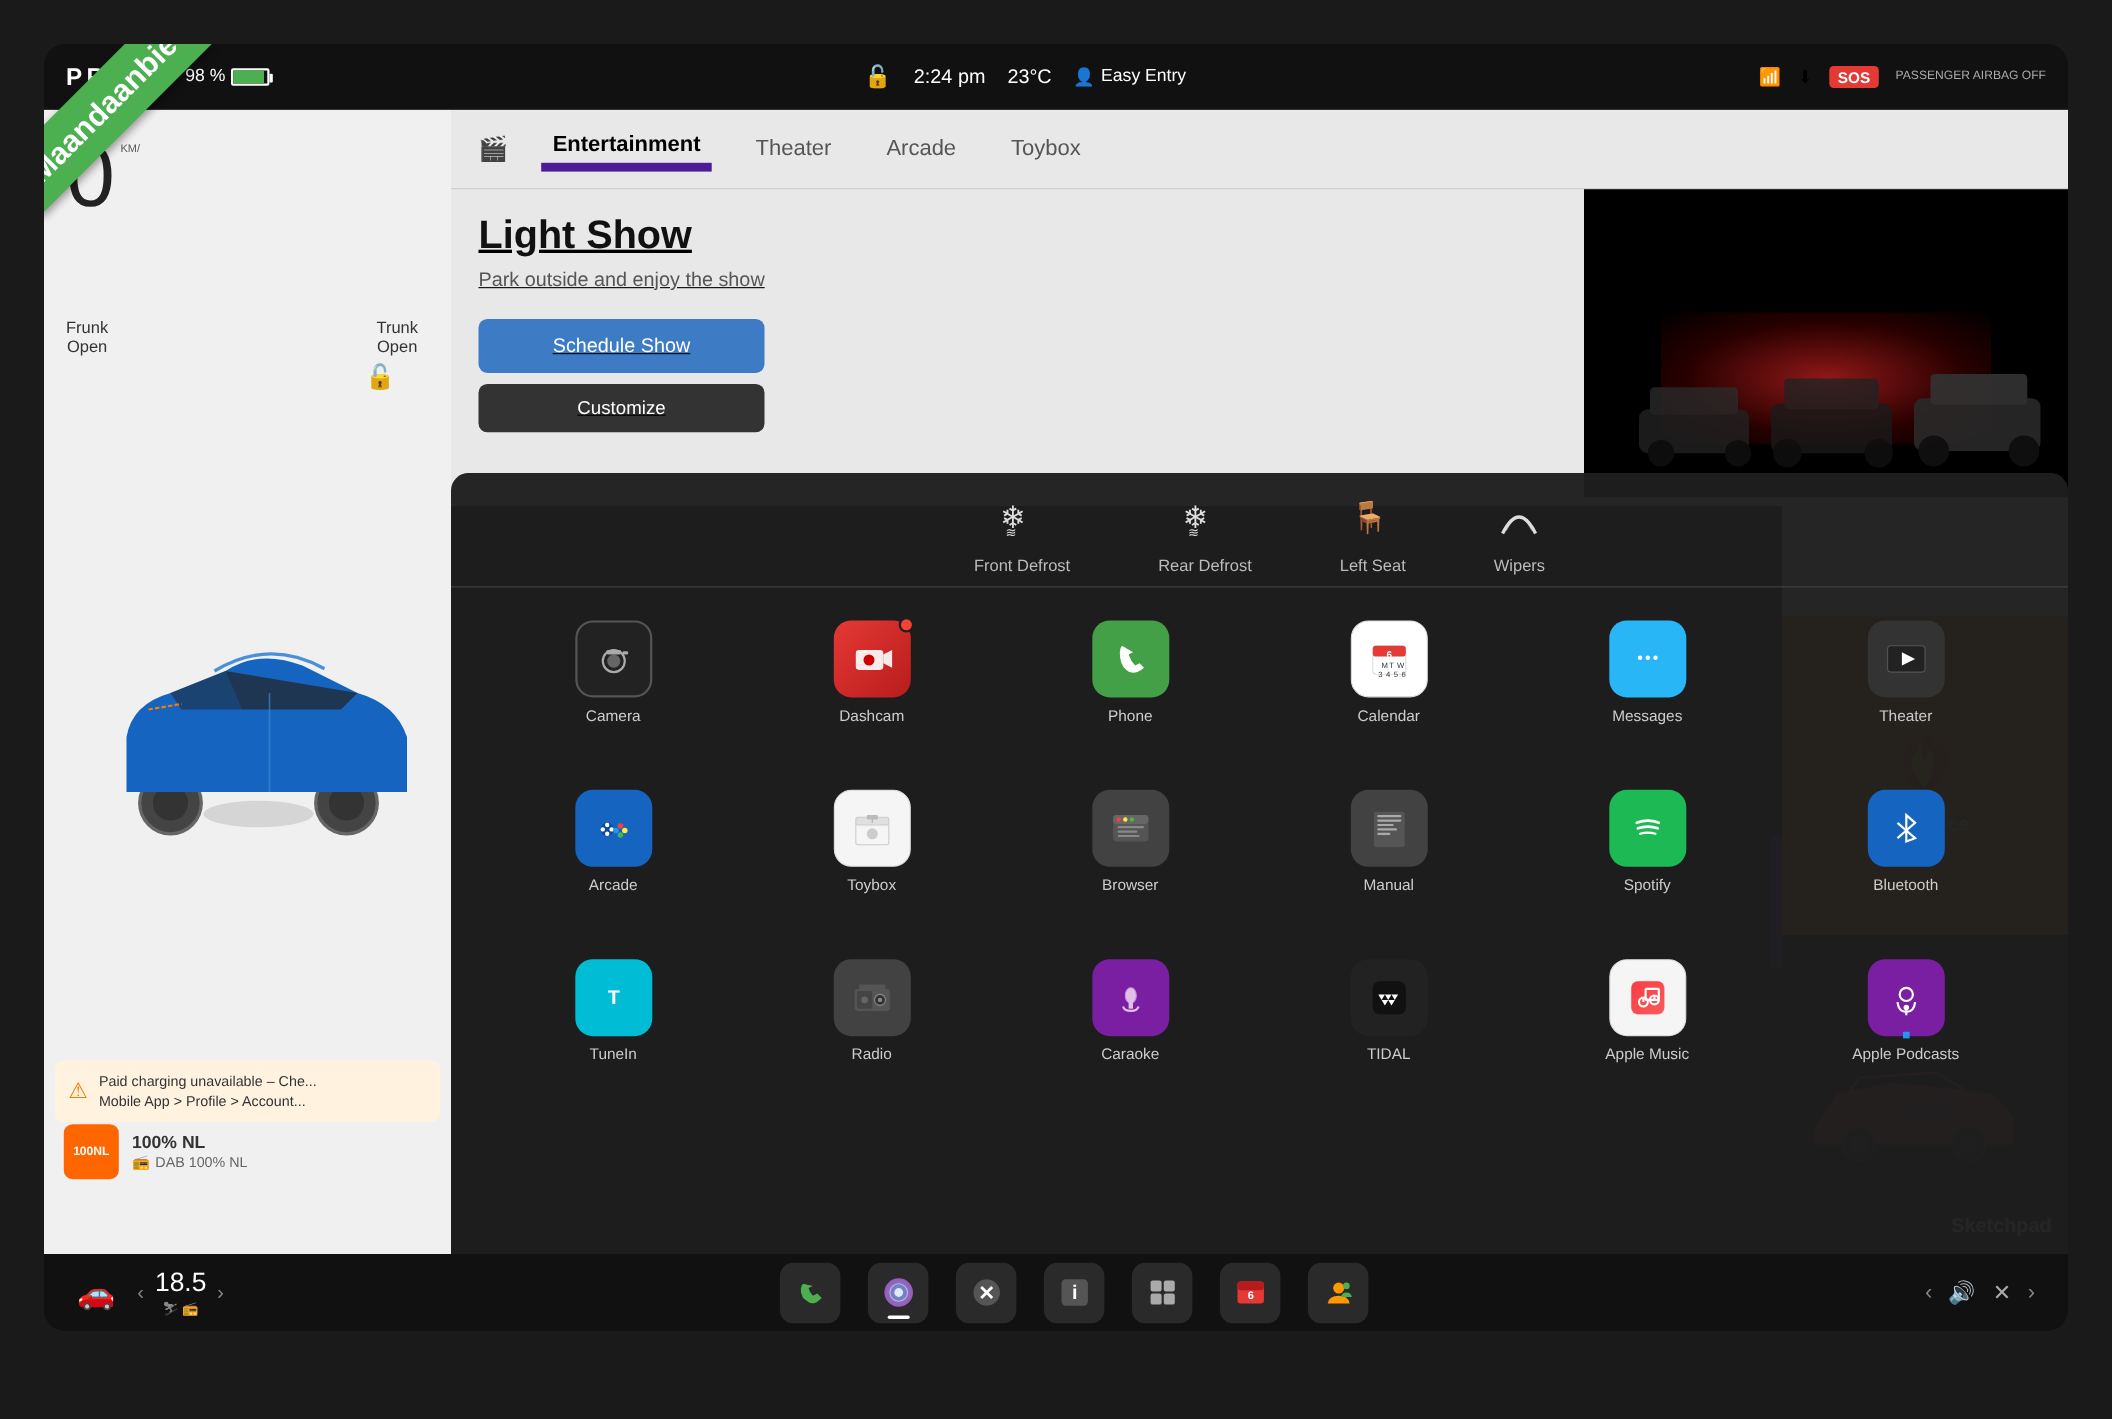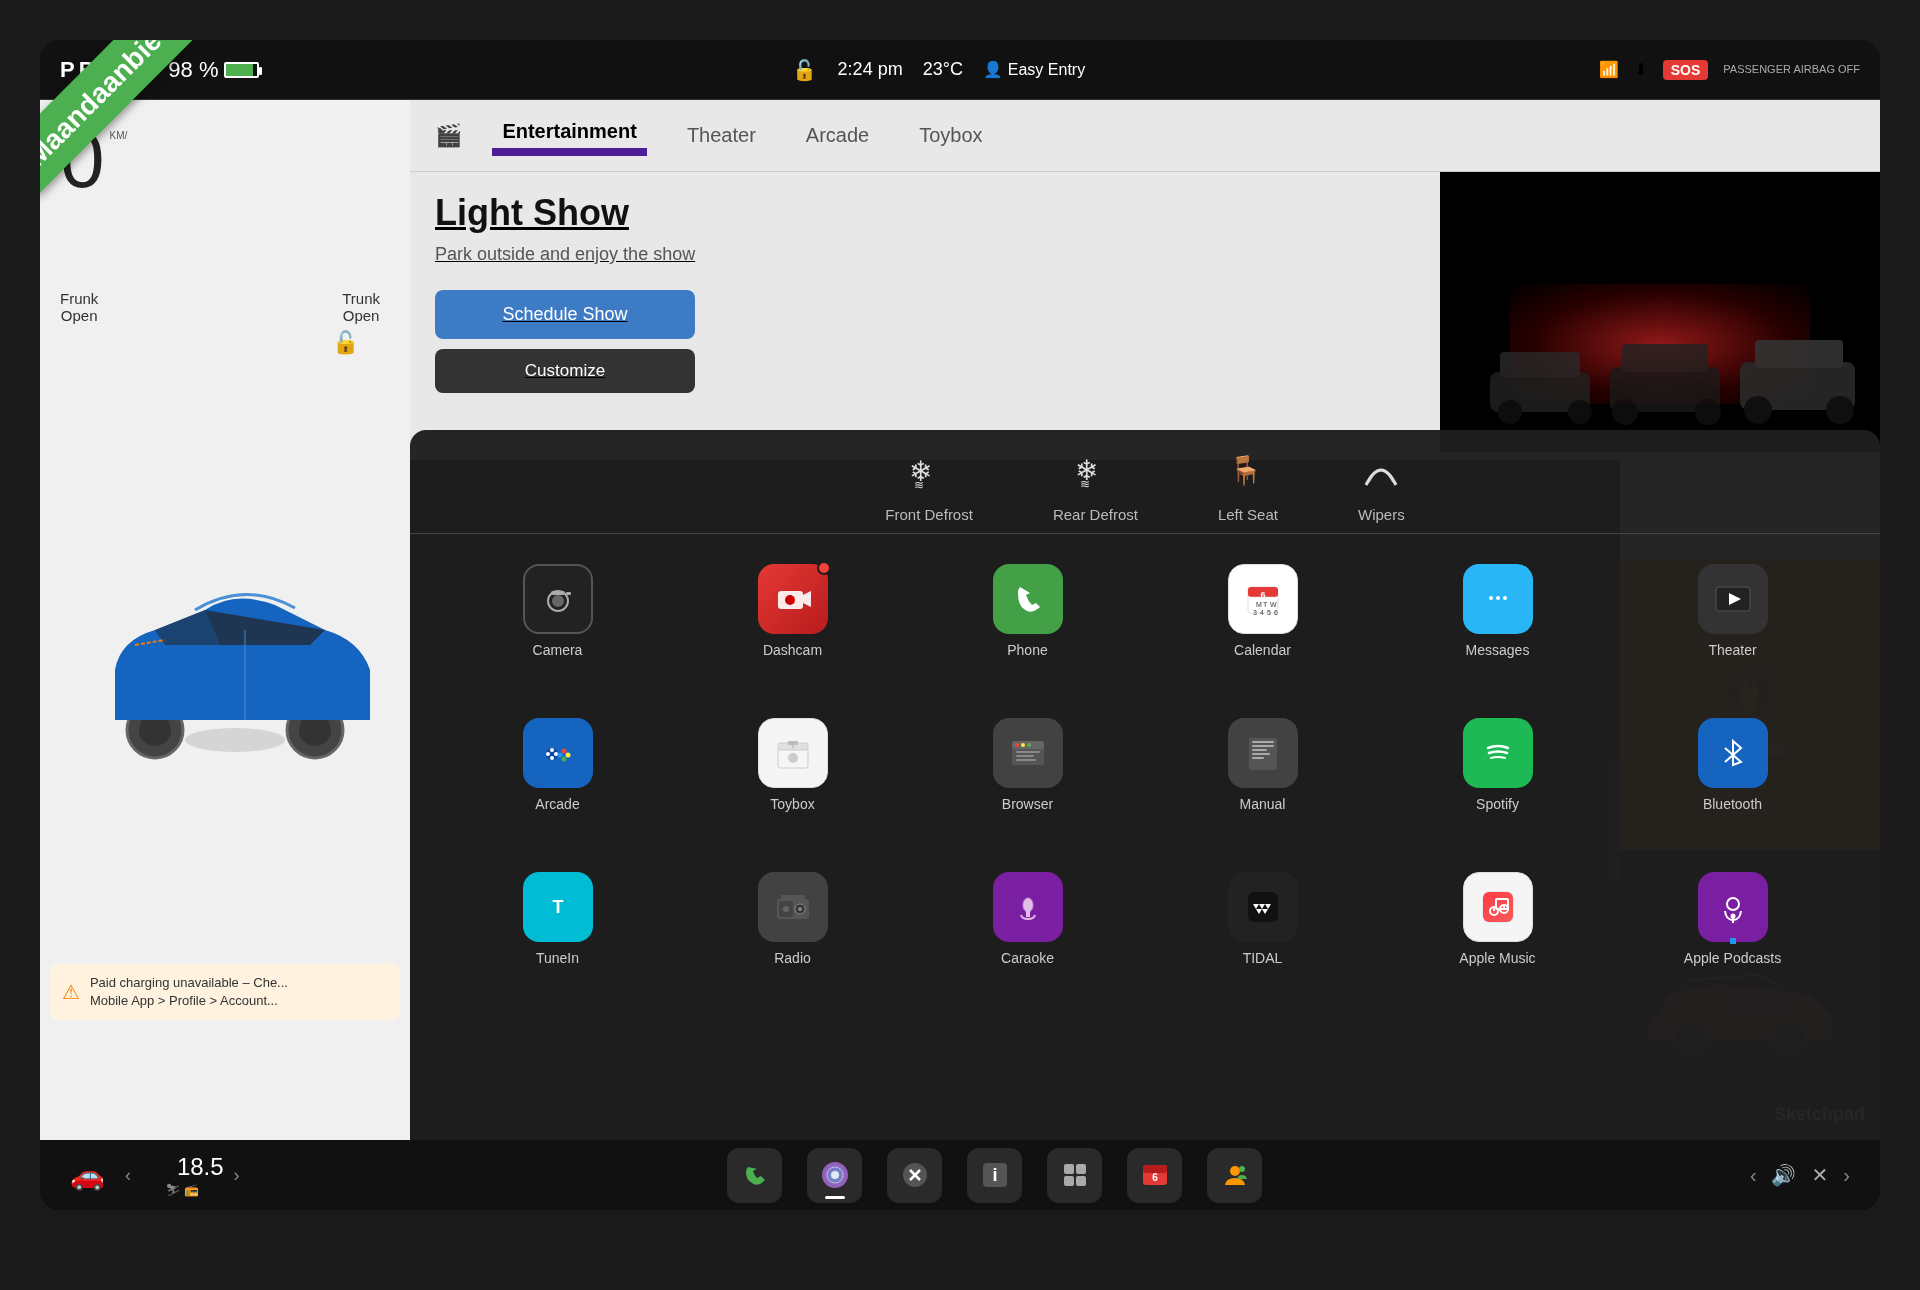--- a/index.html
+++ b/index.html
@@ -53,21 +53,21 @@
       font-size: 22px;
       font-weight: 600;
       letter-spacing: 4px;
       margin-right: 30px;
     }
 
     .battery-info {
       display: flex;
       align-items: center;
       color: #fff;
-      font-size: 22px;
+      font-size: 16px;
       margin-right: 20px;
     }
 
     .battery-bar {
       width: 35px;
       height: 16px;
       border: 2px solid #fff;
       border-radius: 2px;
       margin-left: 5px;
       position: relative;
@@ -699,20 +699,30 @@
         <div class="lock-indicator">🔓</div>
       </div>
 
       <div class="charge-warning">
         <span class="warning-icon">⚠</span>
         <div class="warning-text">
           Paid charging unavailable – Che...<br>Mobile App &gt; Profile &gt; Account...
         </div>
       </div>
 
+      <div class="radio-info">
+        <div class="radio-logo">100NL</div>
+        <div class="radio-details">
+          <div class="radio-name">100% NL</div>
+          <div class="radio-sub">
+            <span>📻</span>
+            <span>DAB 100% NL</span>
+          </div>
+        </div>
+      </div>
     </div>
 
     <div class="right-panel">
 
       <div class="entertainment-panel">
         <div class="ent-header">
           <span class="ent-icon">🎬</span>
           <span class="ent-tab active">Entertainment</span>
           <span class="ent-tab">Theater</span>
           <span class="ent-tab">Arcade</span>
@@ -1059,21 +1069,21 @@
       </div>
 
     </div>
 
     <div class="taskbar">
       <div class="taskbar-left">
         <div class="car-icon">🚗</div>
         <div class="temp-control">
           <span class="temp-arrows">‹</span>
           <div>
-            <div style="color:#fff;font-size:24px;font-weight:500;margin-left:36px;">18.5</div>
+            <div style="color:#fff;font-size:24px;font-weight:500;">18.5</div>
             <div class="temp-sub">⛷ 📻</div>
           </div>
           <span class="temp-arrows">›</span>
         </div>
       </div>
 
       <div class="taskbar-center">
         <div class="taskbar-btn">
           <svg width="28" height="28" viewBox="0 0 28 28">
               <path d="M 7 6 Q 5 8 5 11 Q 5 19 11 22 Q 14 25 19 23 Q 22 21 24 19 L 20 15 L 16 17 Q 13 14 12 10 L 16 8 Z" fill="#4caf50"></path>

